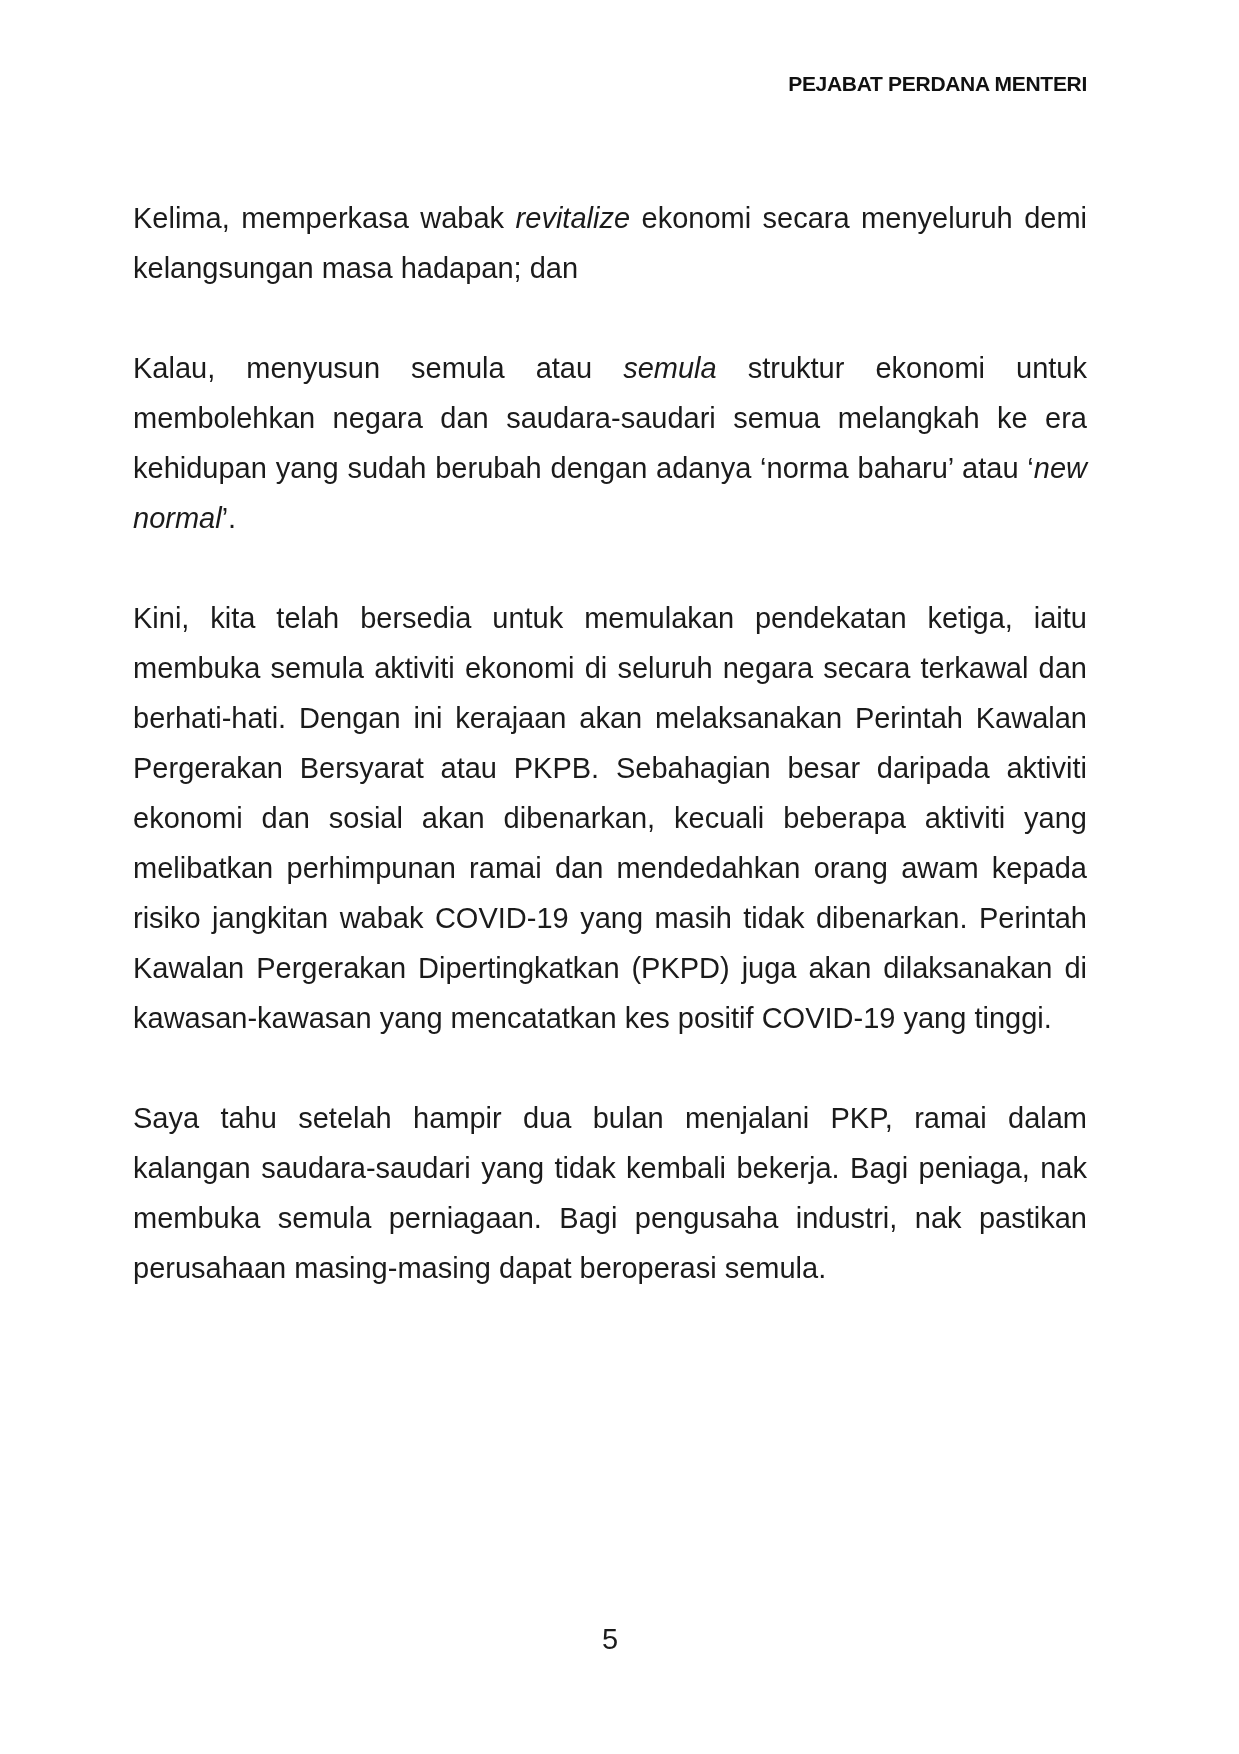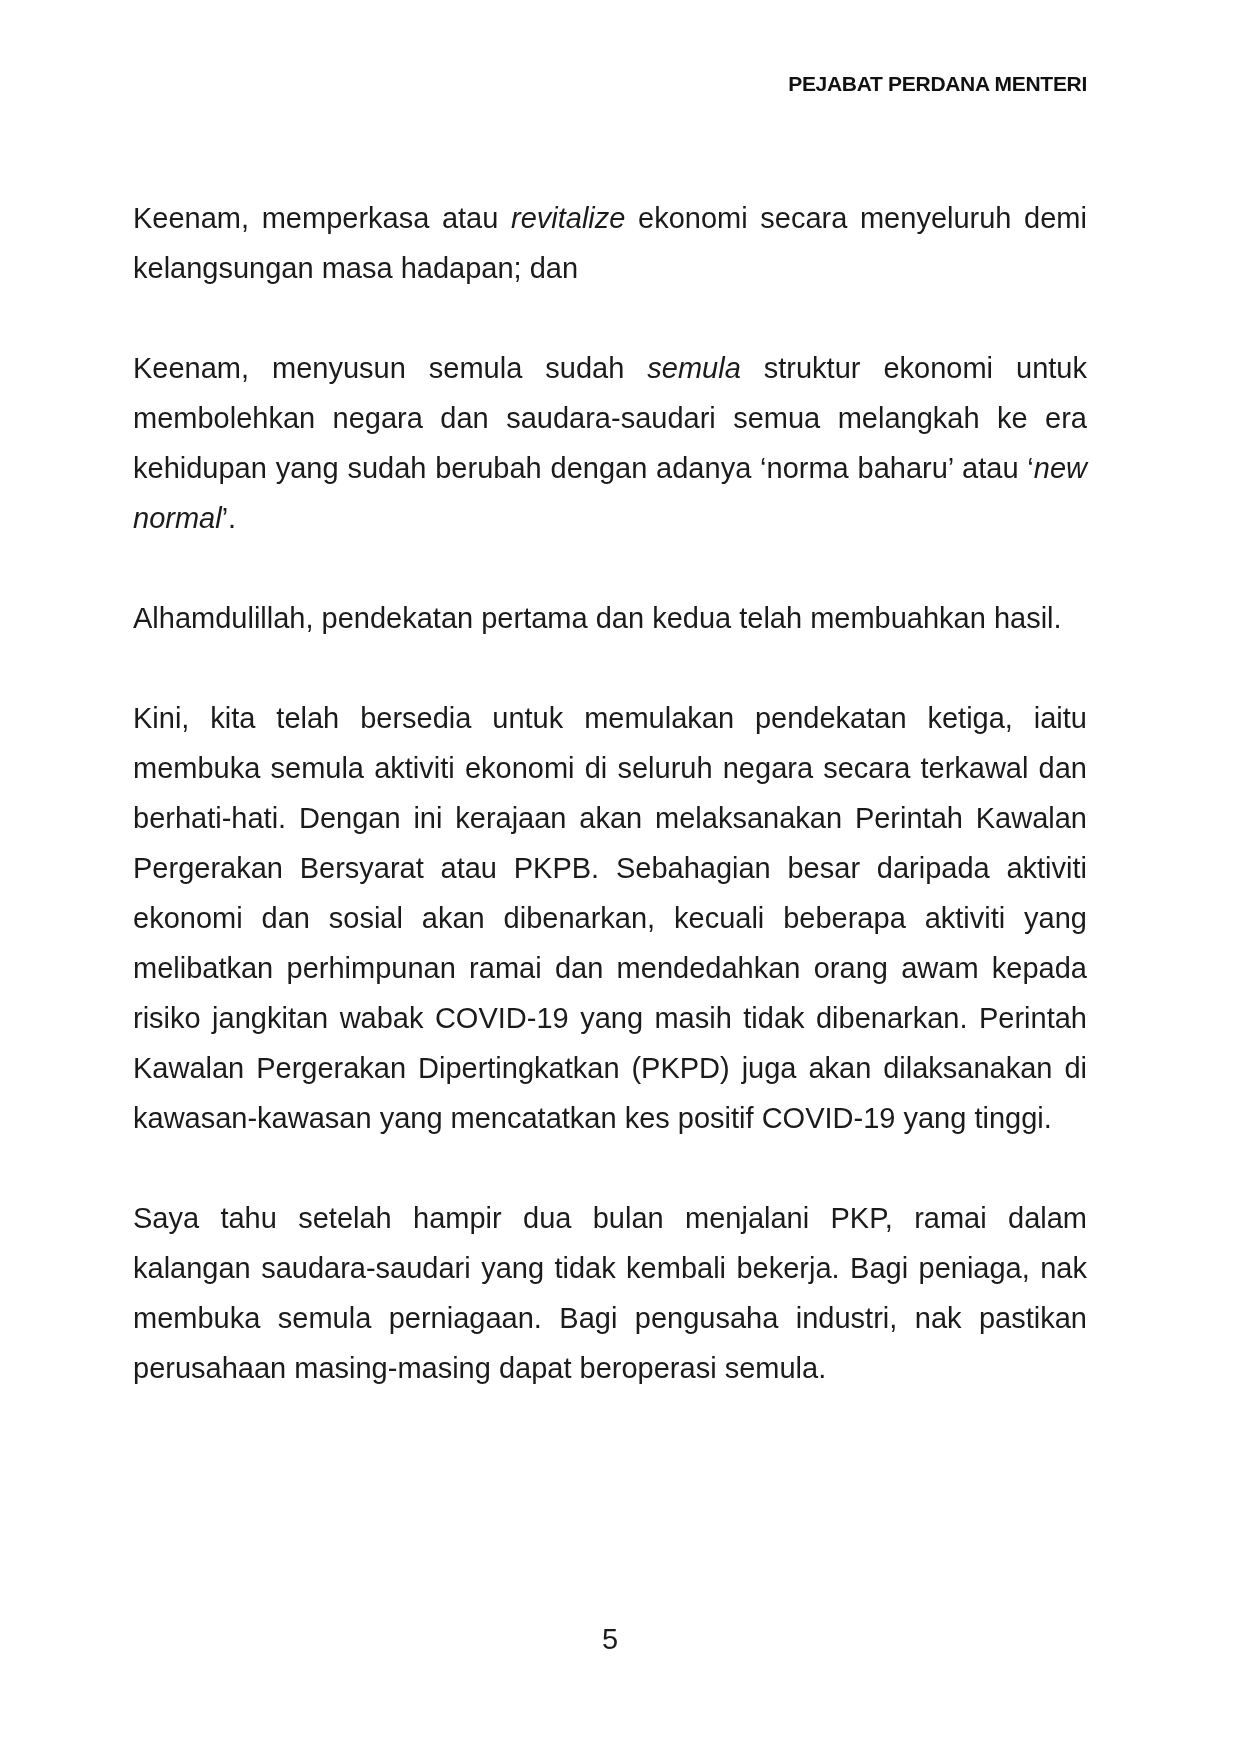--- a/index.html
+++ b/index.html
@@ -61,25 +61,24 @@
 <body>
 
 <div class="page">
 
   <div class="header">
     <span>PEJABAT PERDANA MENTERI</span>
   </div>
 
   <main class="body-text">
 
-    <p><span>Keenam, memperkasa atau </span><em>revitalize</em><span> ekonomi secara menyeluruh demi kelangsungan masa hadapan; dan</span></p>
+    <p><span>Kelima, memperkasa wabak </span><em>revitalize</em><span> ekonomi secara menyeluruh demi kelangsungan masa hadapan; dan</span></p>
 
-    <p><span>Keenam, menyusun semula sudah </span><em>semula</em><span> struktur ekonomi untuk membolehkan negara dan saudara-saudari semua melangkah ke era kehidupan yang sudah berubah dengan adanya ‘norma baharu’ atau ‘</span><em>new normal</em><span>’.</span></p>
+    <p><span>Kalau, menyusun semula atau </span><em>semula</em><span> struktur ekonomi untuk membolehkan negara dan saudara-saudari semua melangkah ke era kehidupan yang sudah berubah dengan adanya ‘norma baharu’ atau ‘</span><em>new normal</em><span>’.</span></p>
 
-    <p><span>Alhamdulillah, pendekatan pertama dan kedua telah membuahkan hasil.</span></p>
 
     <p><span>Kini, kita telah bersedia untuk memulakan pendekatan ketiga, iaitu membuka semula aktiviti ekonomi di seluruh negara secara terkawal dan berhati-hati. Dengan ini kerajaan akan melaksanakan Perintah Kawalan Pergerakan Bersyarat atau PKPB. Sebahagian besar daripada aktiviti ekonomi dan sosial akan dibenarkan, kecuali beberapa aktiviti yang melibatkan perhimpunan ramai dan mendedahkan orang awam kepada risiko jangkitan wabak COVID-19 yang masih tidak dibenarkan. Perintah Kawalan Pergerakan Dipertingkatkan (PKPD) juga akan dilaksanakan di kawasan-kawasan yang mencatatkan kes positif COVID-19 yang tinggi.</span></p>
 
     <p><span>Saya tahu setelah hampir dua bulan menjalani PKP, ramai dalam kalangan saudara-saudari yang tidak kembali bekerja. Bagi peniaga, nak membuka semula perniagaan. Bagi pengusaha industri, nak pastikan perusahaan masing-masing dapat beroperasi semula.</span></p>
 
 
   </main>
 
   <div class="footer">
     <span>5</span>

